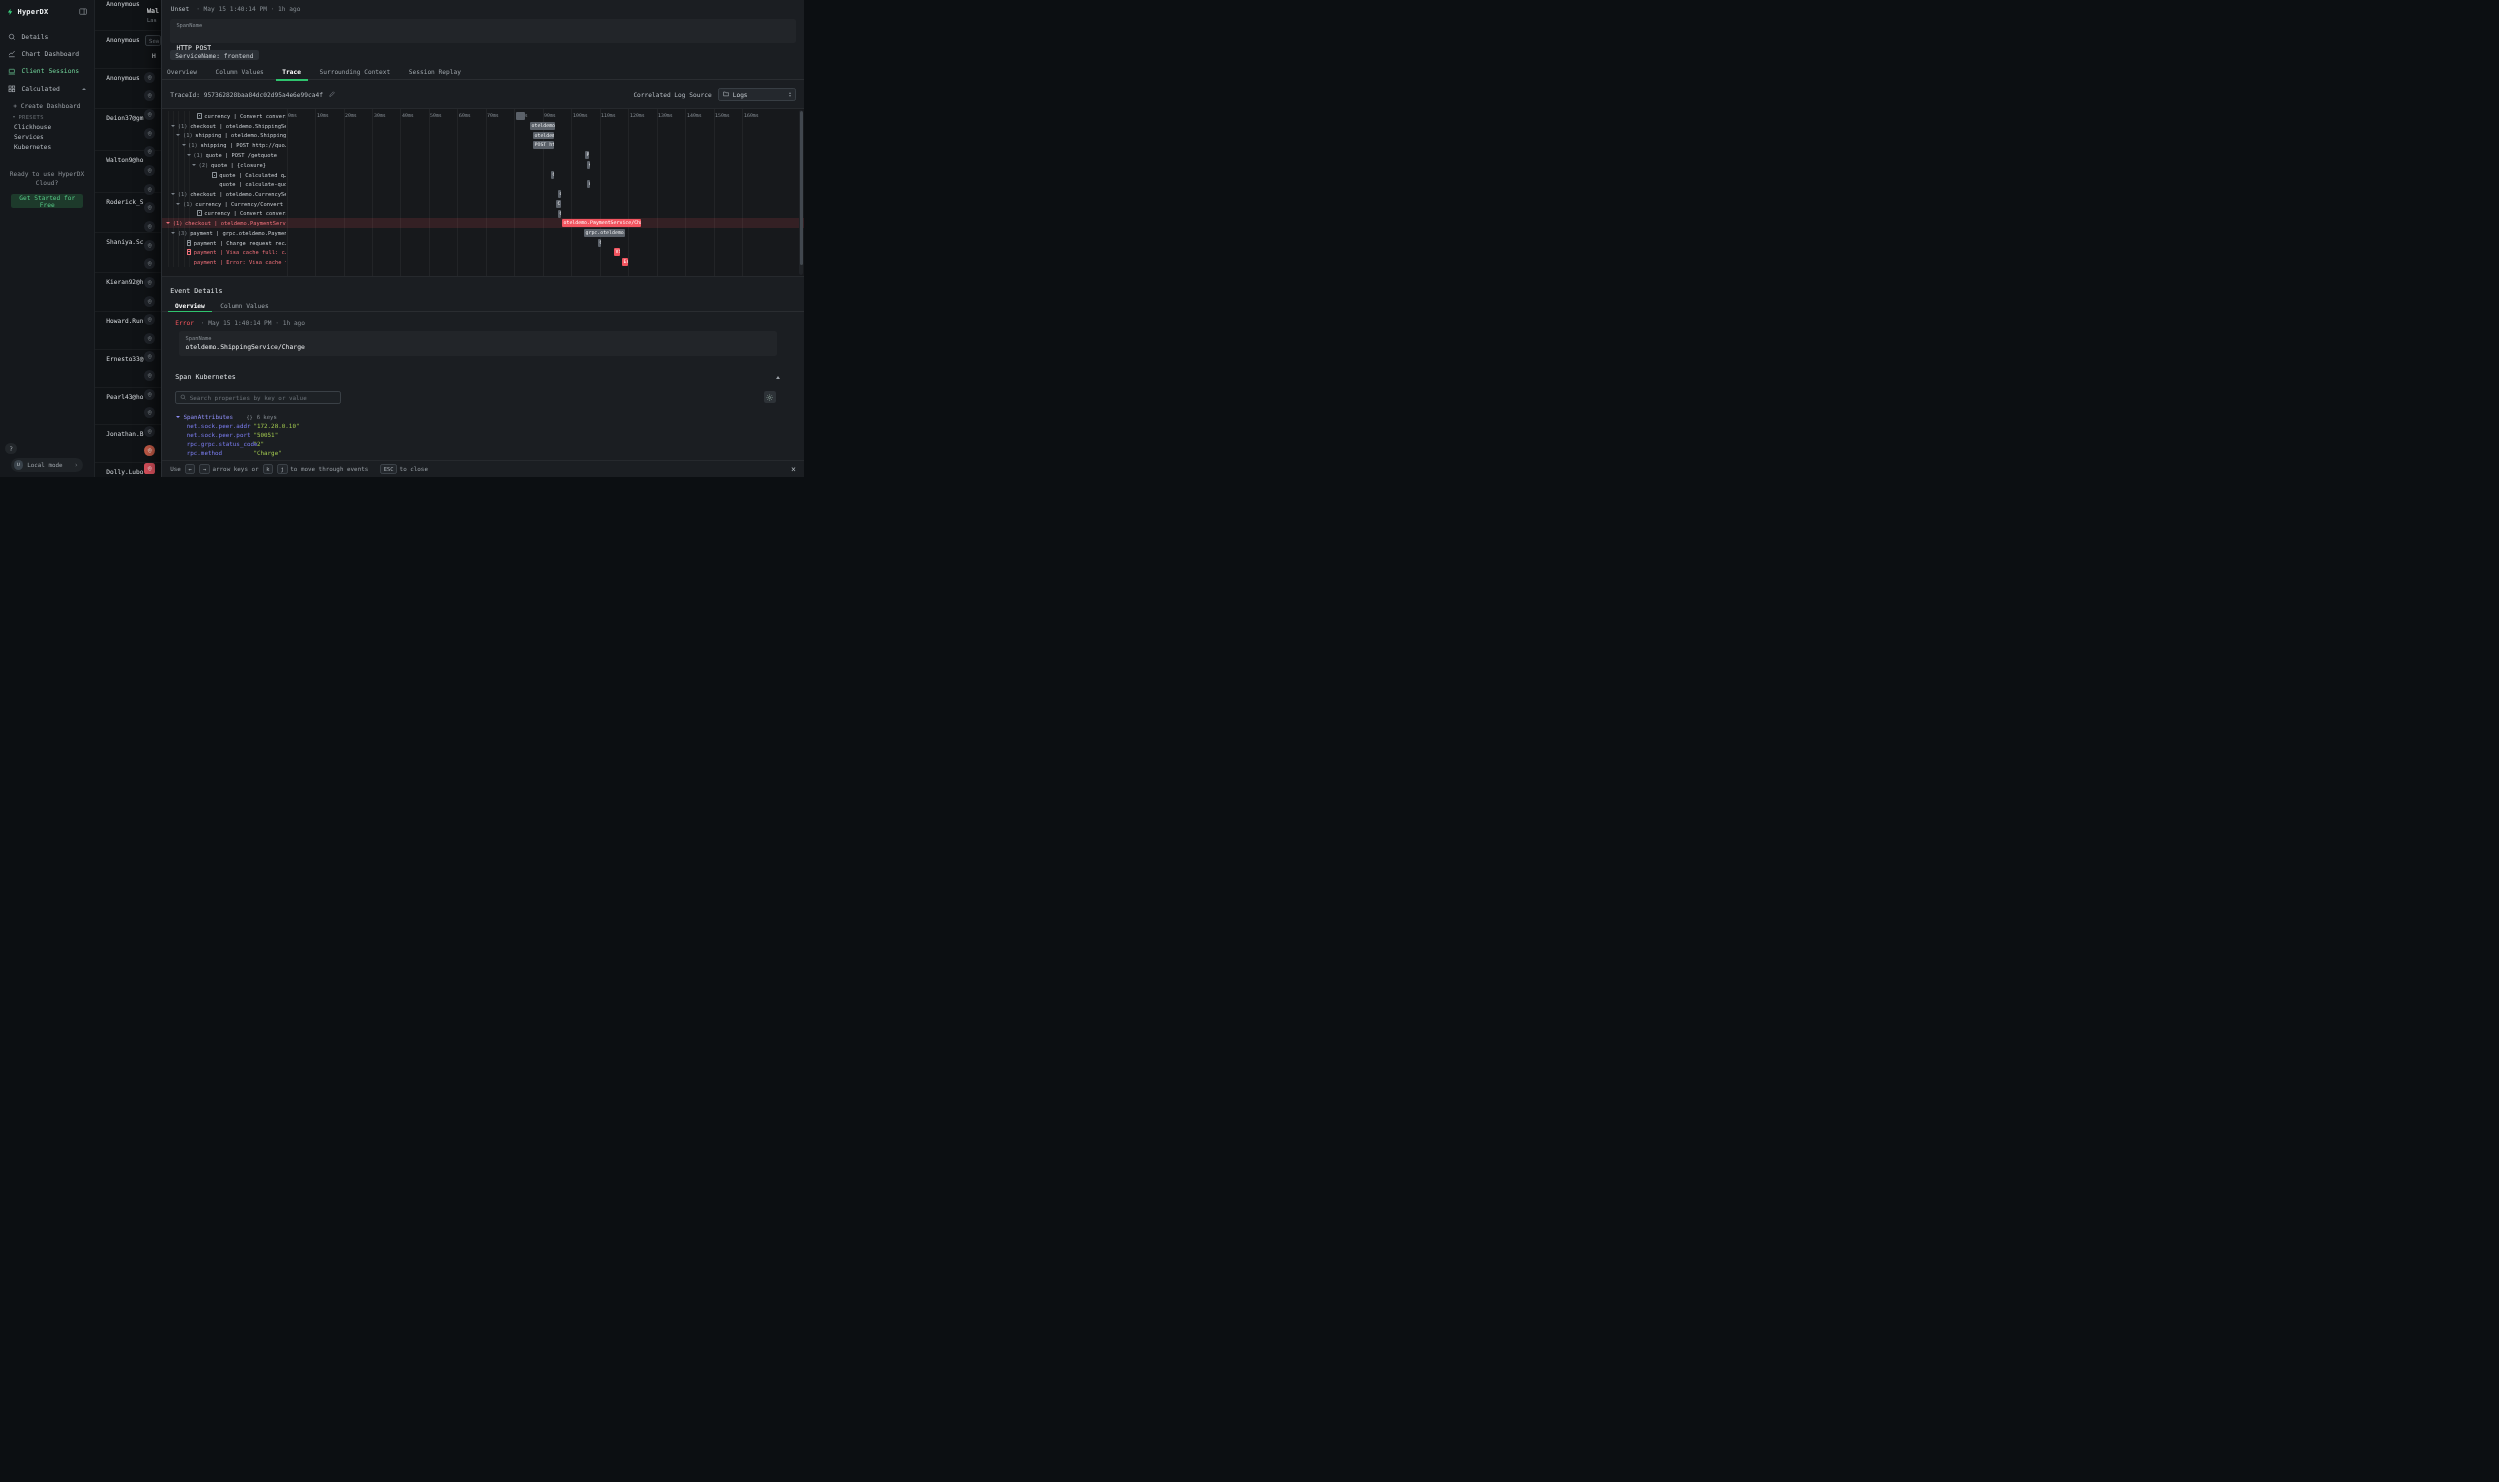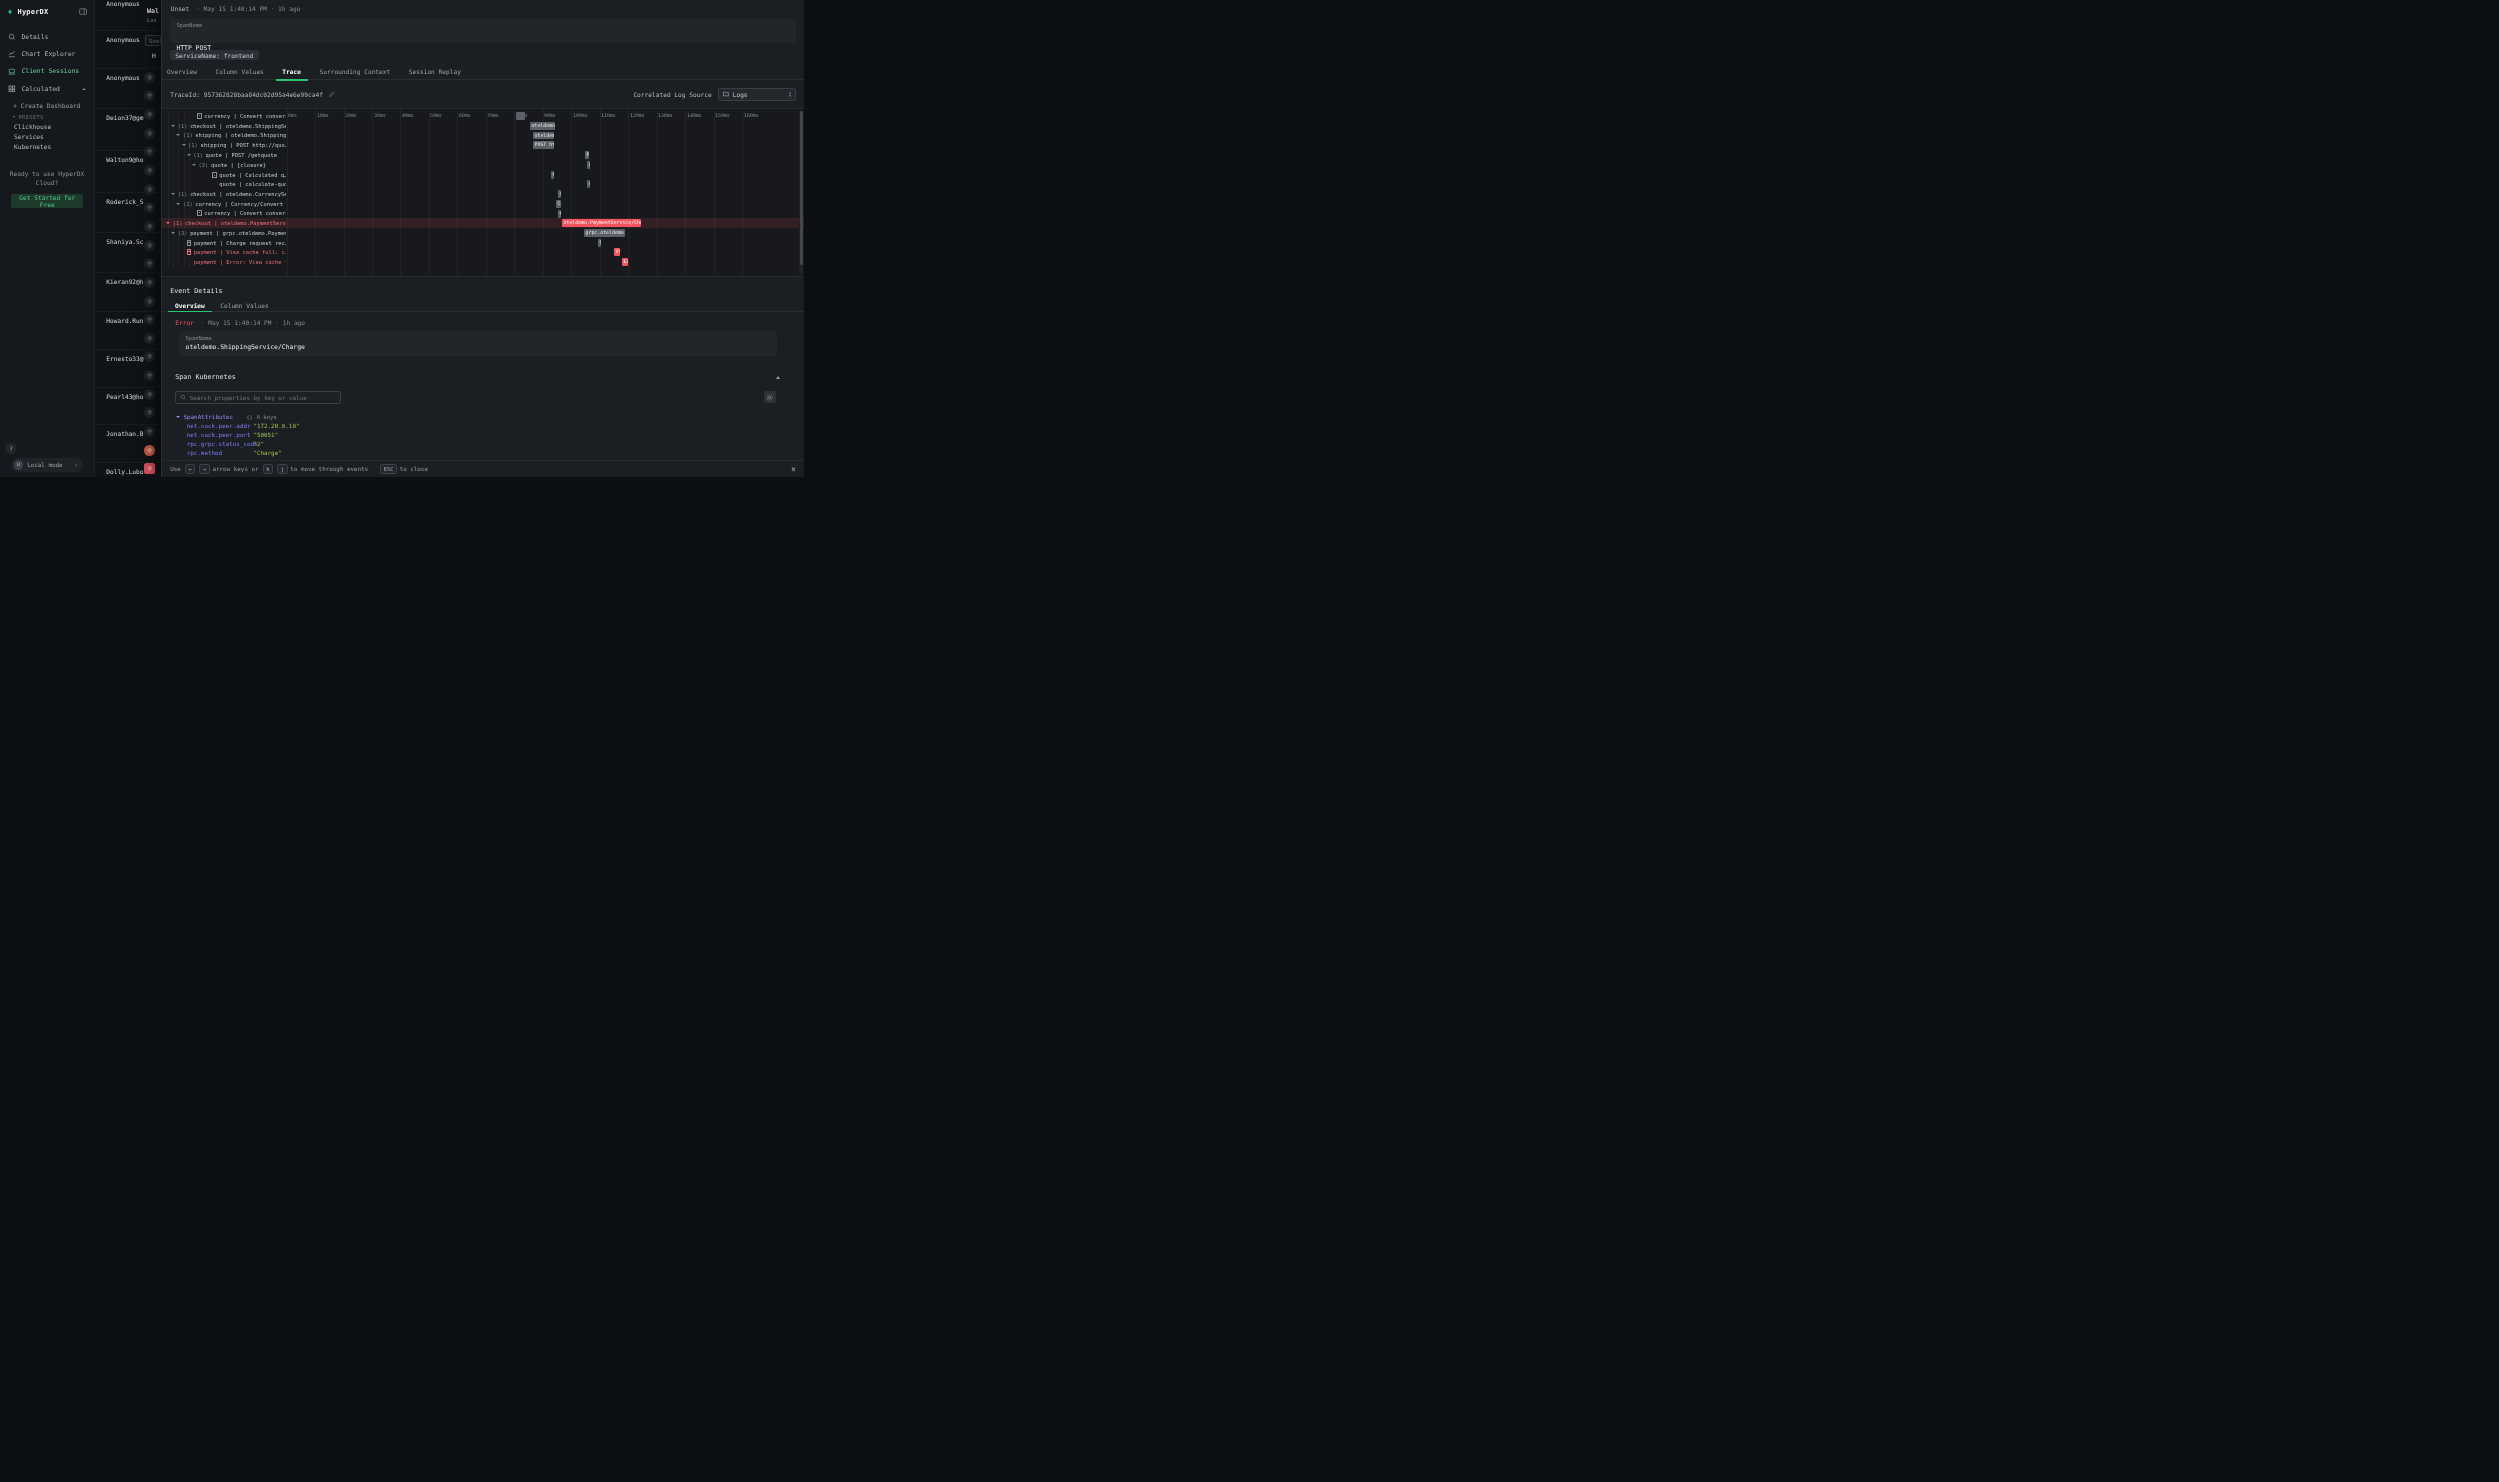--- a/index.html
+++ b/index.html
@@ -153,21 +153,21 @@
           </span>
           <span class="nav-lb">Details</span>
         </div>
         <div class="nav-item">
           <span class="nav-ic">
             <svg width="7.7" height="7.7" viewBox="0 0 24 24" fill="none" stroke="currentColor" stroke-width="2">
               <polyline points="3,16 9,9 13,12 21,3" fill="none"></polyline>
               <line x1="3" y1="21" x2="21" y2="21"></line>
             </svg>
           </span>
-          <span class="nav-lb">Chart Explorer</span>
+          <span class="nav-lb">Chart Dashboard</span>
         </div>
         <div class="nav-item active">
           <span class="nav-ic">
             <svg width="7.7" height="7.7" viewBox="0 0 24 24" fill="none" stroke="currentColor" stroke-width="2">
               <rect x="4" y="4" width="16" height="11" rx="1"></rect>
               <line x1="2" y1="19" x2="22" y2="19"></line>
             </svg>
           </span>
           <span class="nav-lb">Client Sessions</span>
         </div>

